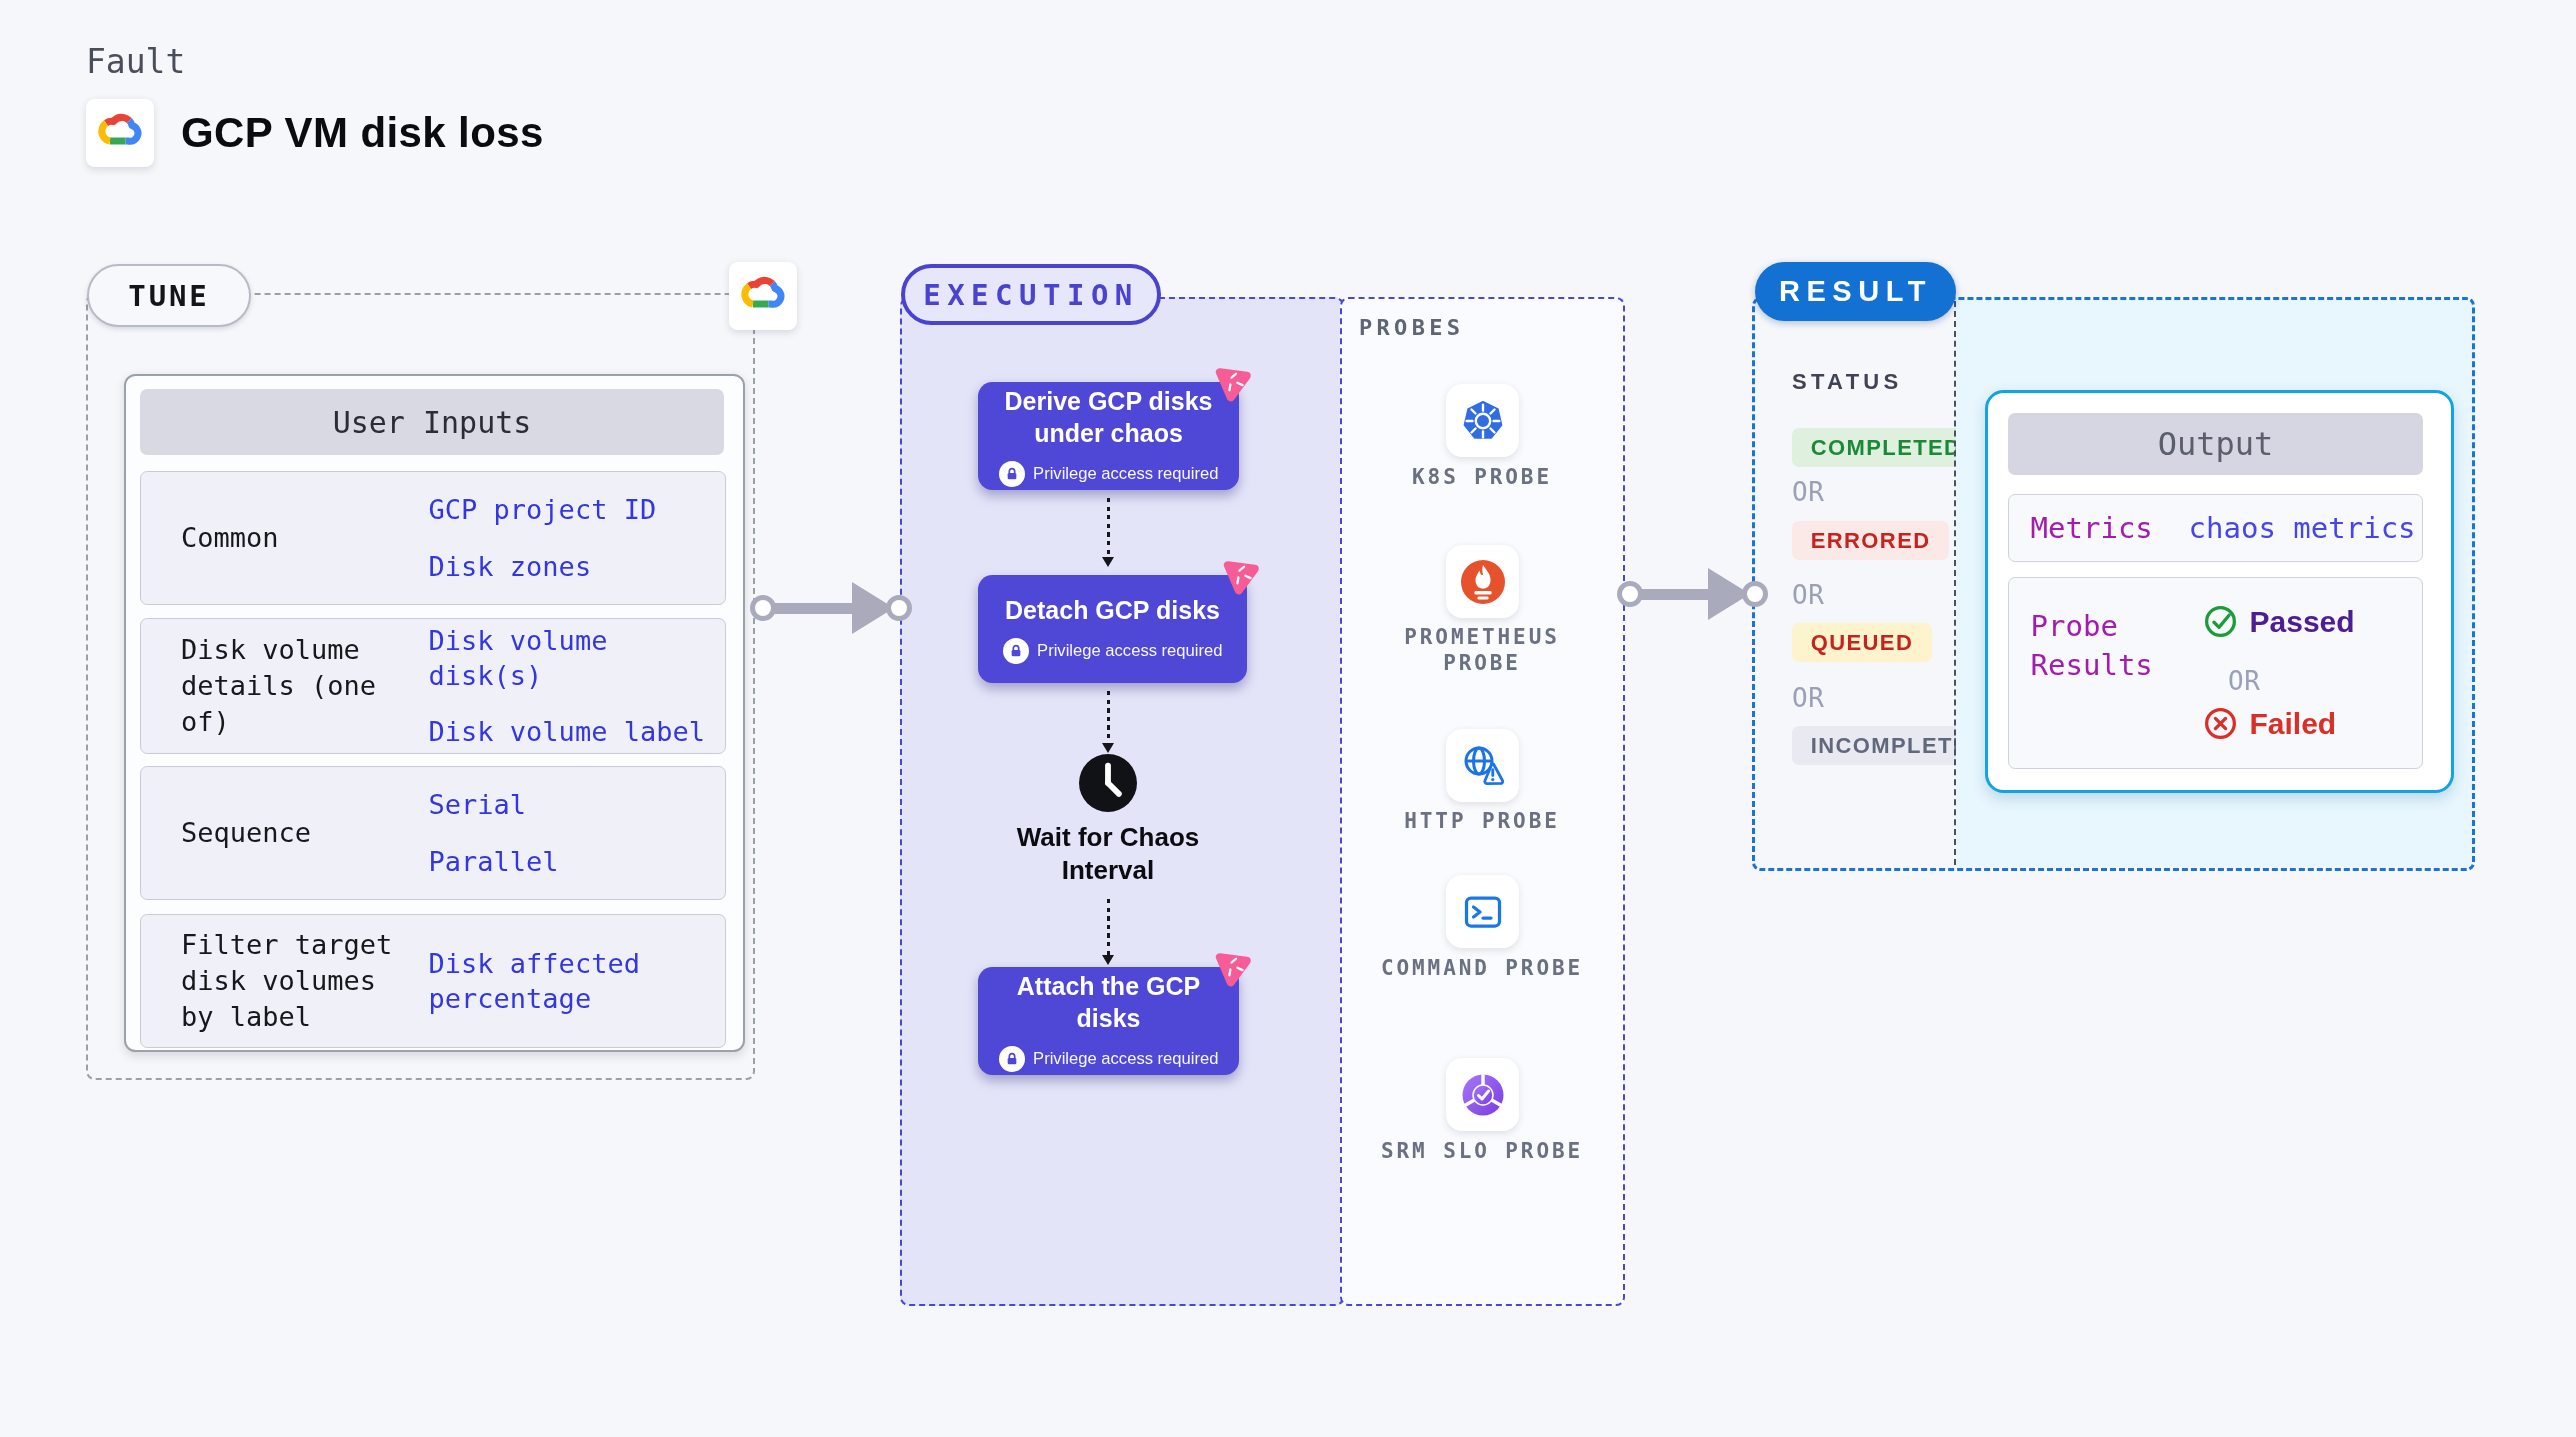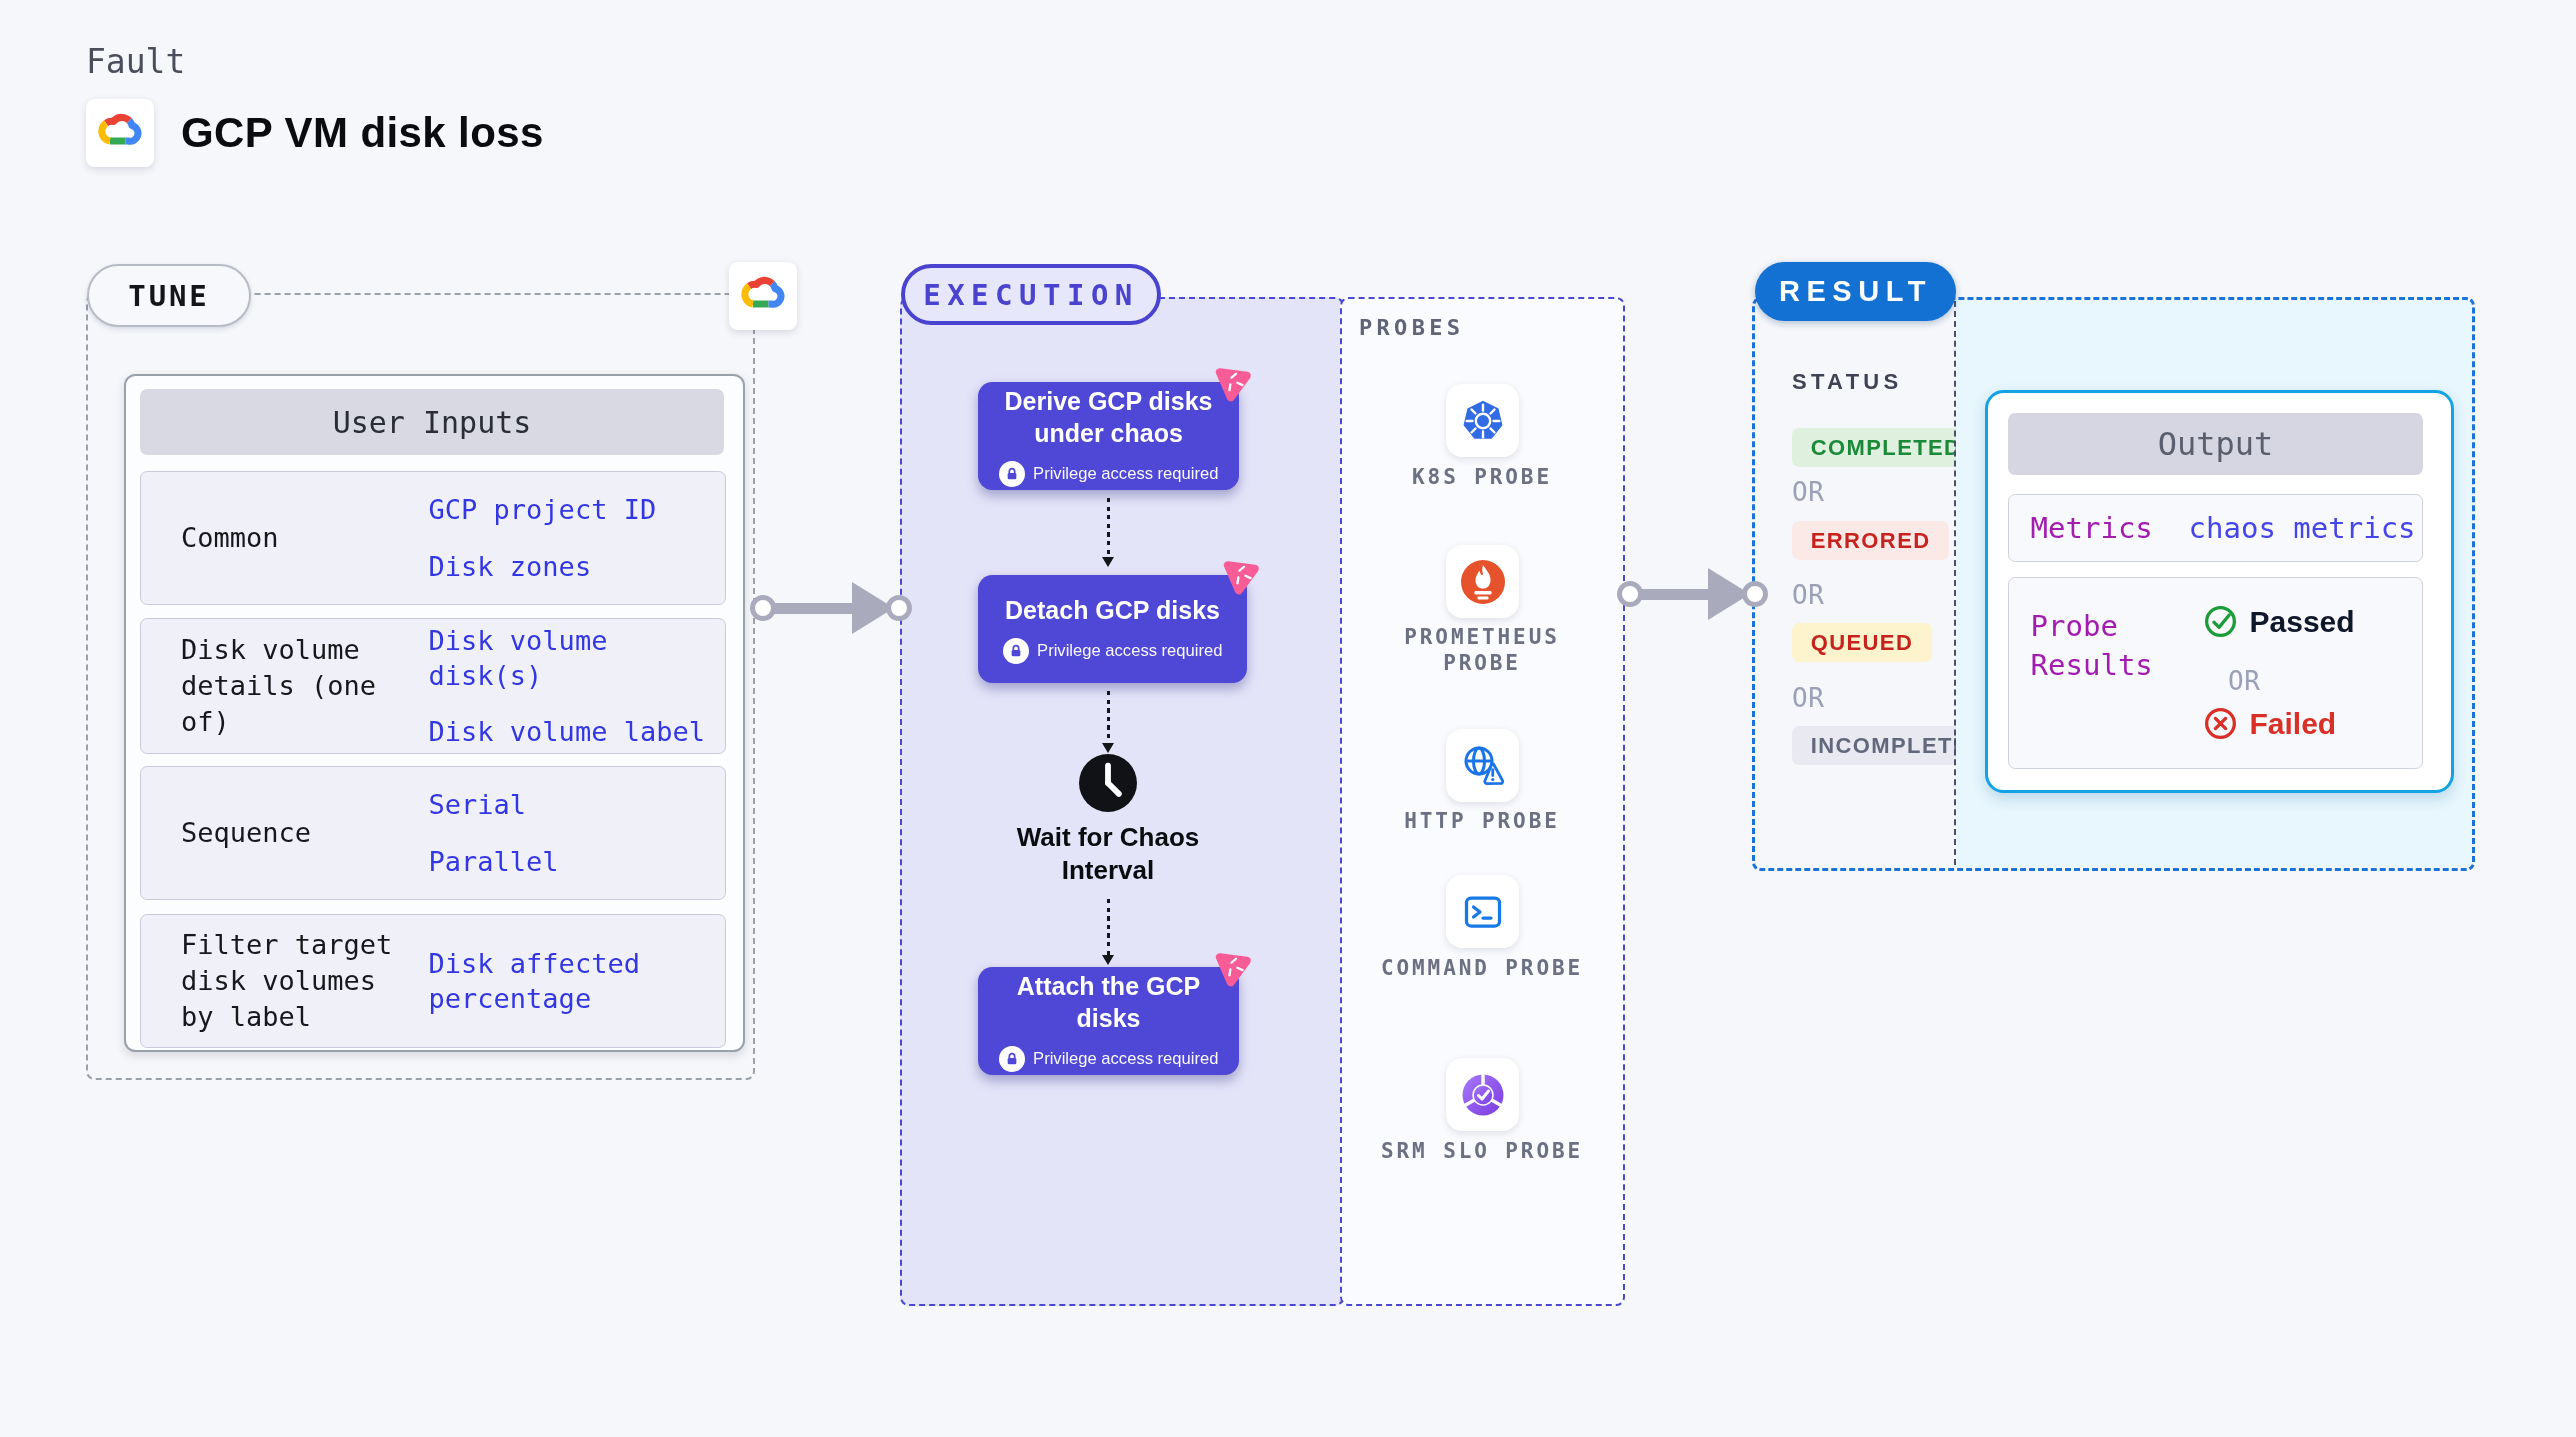--- a/index.html
+++ b/index.html
@@ -70,21 +70,21 @@
   .st-errored{background:#fbe9e8;color:#c6221e;}
   .st-queued{background:#fdf3cd;color:#c6221e;}
   .st-incompleted{background:#e8e9f1;color:#62687c;}
   .or-text{font-family:"DejaVu Sans Mono","Liberation Mono",monospace;font-size:26px;font-weight:500;color:#9aa0b6;letter-spacing:0.7px;}
   .output-card{background:#ffffff;border:3.6px solid #13a3e4;border-radius:18.7px;box-shadow:0 5.8px 13px rgba(30,120,170,.22);z-index:3;}
   .output-header{background:#d5d6e2;border-radius:7.2px;display:flex;align-items:center;justify-content:center;
     font-family:"DejaVu Sans Mono","Liberation Mono",monospace;font-size:32px;color:#5b5f6d;}
   .out-row{background:#f8f9fd;border:1.4px solid #ced1de;border-radius:7.2px;}
   .out-label{font-family:"DejaVu Sans Mono","Liberation Mono",monospace;font-size:29px;color:#a21caf;line-height:39px;}
   .out-value{font-family:"DejaVu Sans Mono","Liberation Mono",monospace;font-size:29px;color:#4645ea;}
-  .passed-text{font-size:30px;font-weight:700;color:#0f172a;}
+  .passed-text{font-size:30px;font-weight:700;color:#4c1d95;}
   .failed-text{font-size:30px;font-weight:700;color:#da2f27;}
 </style>
 </head>
 <body>
 
 <svg width="0" height="0" style="position:absolute" aria-hidden="true">
   <defs>
     <linearGradient id="srmgrad" x1="0" y1="0" x2="1" y2="1">
       <stop offset="0" stop-color="#a679fa"></stop>
         <stop offset="1" stop-color="#7b3be0"></stop>

